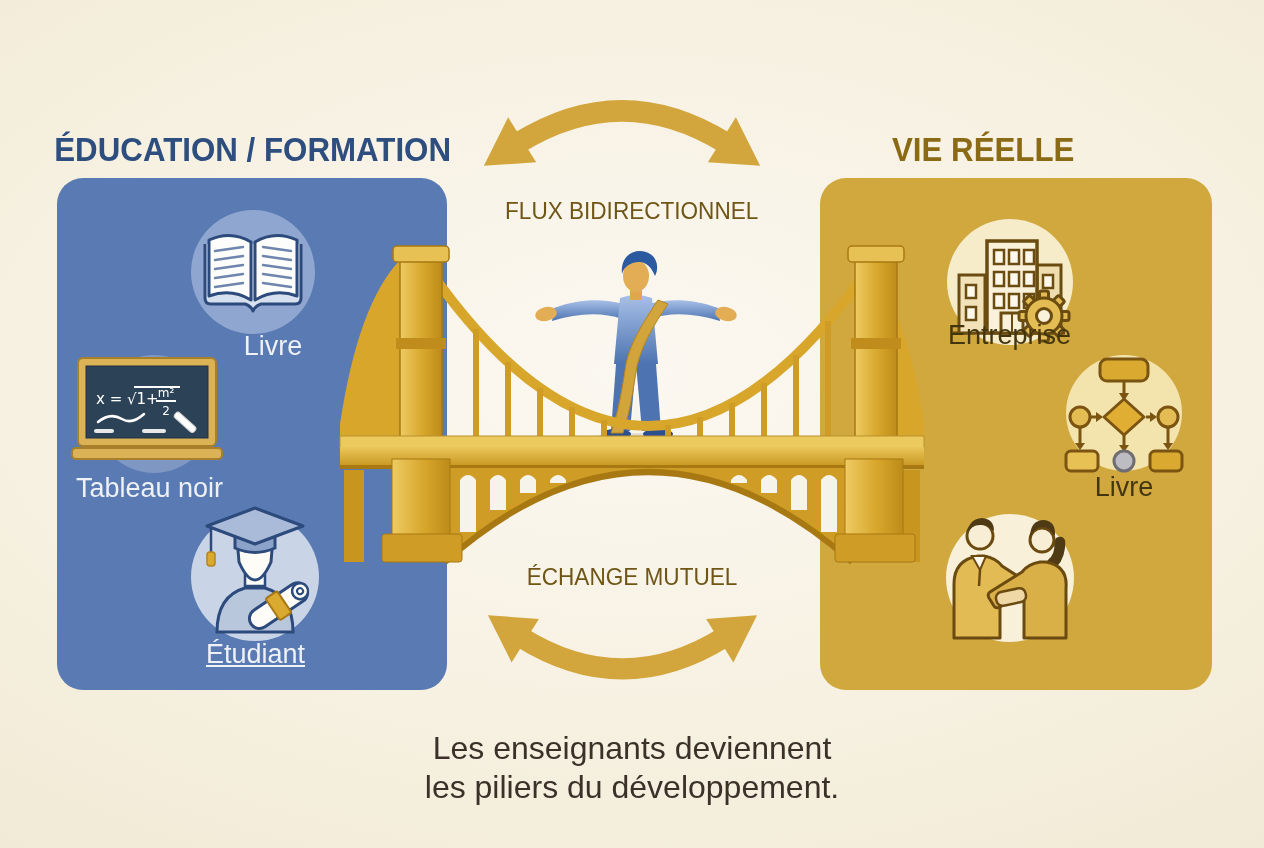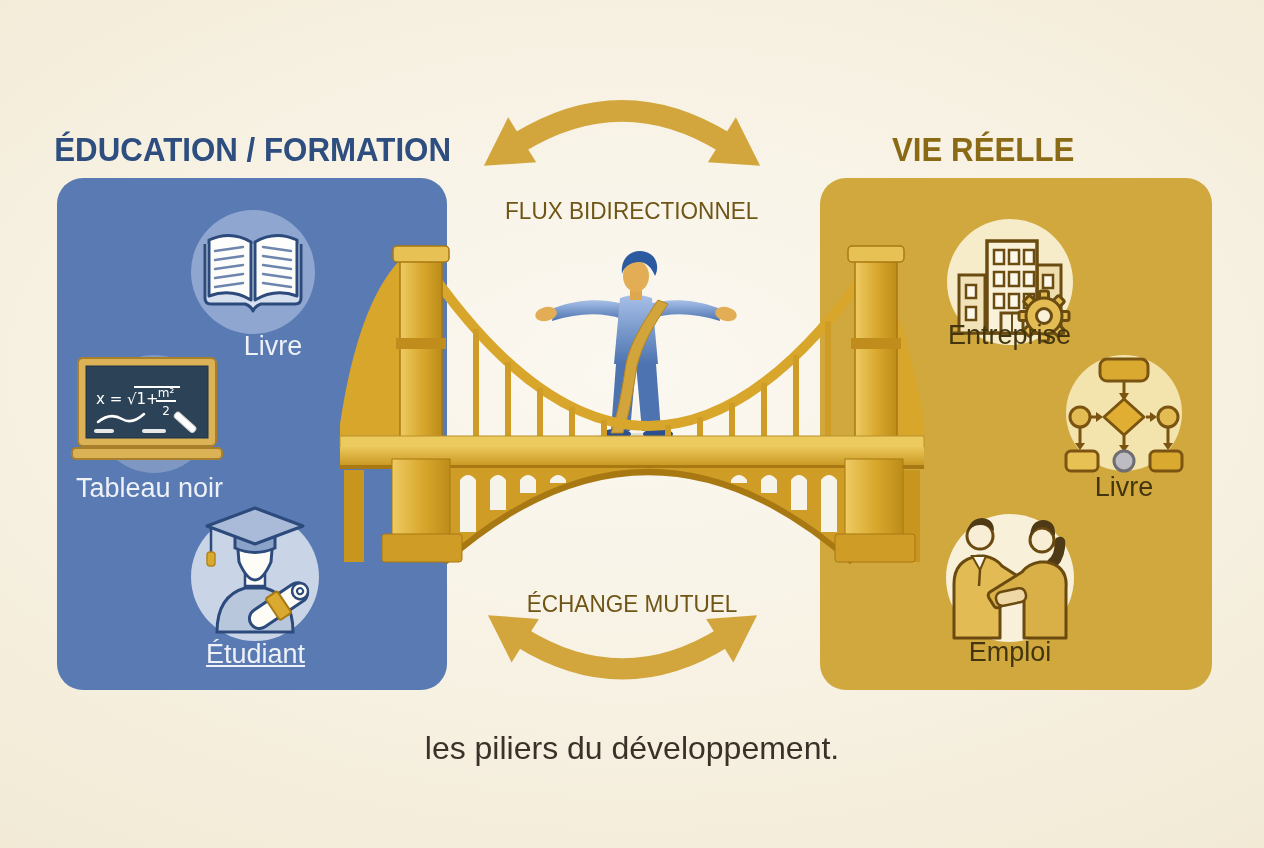--- a/index.html
+++ b/index.html
@@ -12,21 +12,21 @@
   .panel{position:absolute;top:178px;width:390px;height:512px;border-radius:26px;}
   .panel-left{left:57px;background:#597ab3;}
   .panel-right{left:820px;width:392px;background:#d1a83e;}
   .side-title{position:absolute;top:130px;font-weight:700;font-size:34px;letter-spacing:0px;text-align:center;white-space:nowrap;}
   .side-title .sq{display:inline-block;transform:scaleX(.92);}
   .title-left{left:37px;width:430px;color:#2d4e7e;}
   .title-right{left:778px;width:410px;color:#8a6a15;}
   .flow-label{position:absolute;left:457px;width:350px;text-align:center;font-weight:400;font-size:24px;color:#6f5616;white-space:nowrap;}
   .flow-label .sq{display:inline-block;transform:scaleX(.94);}
   .flux{top:197px;}
-  .echange{top:590px;}
+  .echange{top:563px;}
   .caption{position:absolute;left:332px;top:729px;width:600px;text-align:center;
     font-size:32px;line-height:39px;color:#3b3129;font-weight:400;}
   .circle{position:absolute;border-radius:50%;}
   .item-label{position:absolute;text-align:center;font-size:27px;white-space:nowrap;}
   .lbl-blue{color:#eef1f6;}
   .lbl-gold{color:#43360f;}
   svg{display:block;overflow:visible;}
 </style>
 </head>
 <body>
@@ -195,21 +195,20 @@
     <circle cx="104" cy="28" r="12" fill="#f8eed6" stroke="#6b4a10" stroke-width="3"></circle>
     <path d="M92,26 Q92,8 106,8 Q118,9 117,24 Q110,14 104,15 Q96,15 92,26 Z" fill="#4f3a16"></path>
     <path d="M16,126 L16,72 Q16,48 40,44 L46,44 Q58,46 64,54 L98,76 Q101,78 99,82 L94,90 Q92,93 88,91 L62,76 L62,126 Z" fill="#e2bb55" stroke="#6b4a10" stroke-width="3" stroke-linejoin="round"></path>
     <path d="M34,44 L42,58 L48,44 Z" fill="#fdf8ec" stroke="#6b4a10" stroke-width="2"></path>
     <line x1="42" y1="58" x2="41" y2="74" stroke="#6b4a10" stroke-width="2.5"></line>
     <path d="M128,126 L128,76 Q130,54 108,50 L102,50 Q90,52 84,60 L52,80 Q49,82 51,86 L56,94 Q58,97 62,95 L86,80 L86,126 Z" fill="#d9af47" stroke="#6b4a10" stroke-width="3" stroke-linejoin="round"></path>
     <g transform="rotate(-12 73 85)">
       <rect x="58" y="78" width="30" height="14" rx="6" fill="#f0d8a6" stroke="#6b4a10" stroke-width="2.5"></rect>
     </g>
   </svg>
-  <div class="item-label lbl-gold" style="left:940px;top:637px;width:140px;">Emploi</div>
 
   <svg class="abs" style="left:340px;top:244px;" width="584" height="332" viewBox="0 0 584 332">
     <defs>
       <linearGradient id="gTower" x1="0" y1="0" x2="1" y2="0">
         <stop offset="0" stop-color="#eecb63"></stop>
           <stop offset="0.55" stop-color="#d7a62b"></stop>
           <stop offset="1" stop-color="#bd8c19"></stop>
       </linearGradient>
       <linearGradient id="gDeck" x1="0" y1="0" x2="0" y2="1">
         <stop offset="0" stop-color="#eac75a"></stop>
@@ -292,16 +291,17 @@
       <rect x="4" y="226" width="20" height="92" fill="#c8951f"></rect>
       <rect x="560" y="226" width="20" height="92" fill="#c8951f"></rect>
       <rect x="52" y="215" width="58" height="100" fill="url(#gTower)" stroke="#a87812" stroke-width="1"></rect>
       <rect x="42" y="290" width="80" height="28" rx="3" fill="#cf9c26" stroke="#a87812" stroke-width="1"></rect>
       <rect x="505" y="215" width="58" height="100" fill="url(#gTower)" stroke="#a87812" stroke-width="1"></rect>
       <rect x="495" y="290" width="80" height="28" rx="3" fill="#cf9c26" stroke="#a87812" stroke-width="1"></rect>
     </g>
   </svg>
 
   <div class="caption">
+    <div>Les enseignants deviennent</div>
     <div>les piliers du développement.</div>
   </div>
 
 </div>
 
 </body></html>

